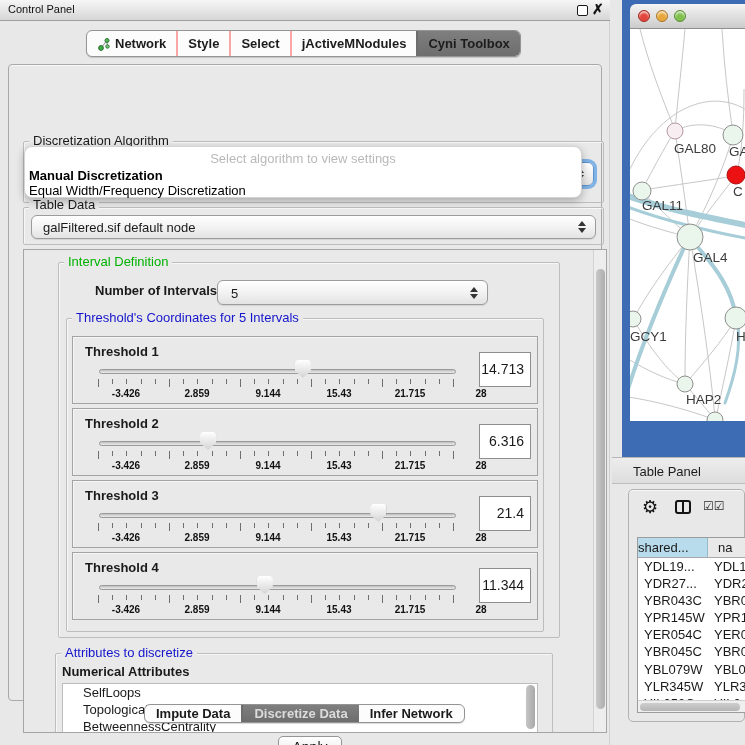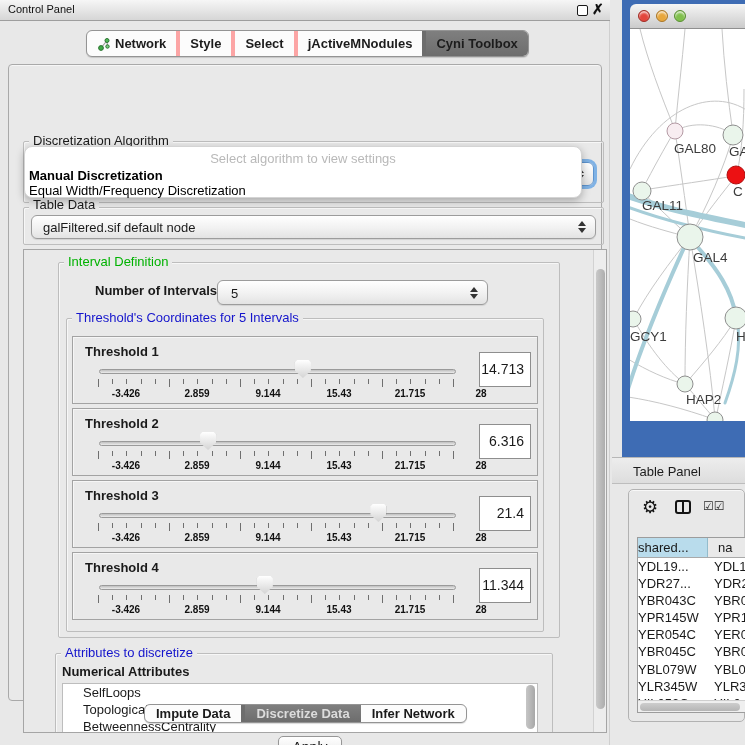--- a/index.html
+++ b/index.html
@@ -14,21 +14,21 @@
   #titlebar .title { position:absolute; left:8px; top:3px; font-size:11px; color:#111; }
   #float-icon { position:absolute; left:577px; top:5px; width:11px; height:11px;
     border:1.5px solid #1a1a1a; border-radius:2px; background:#fff; }
   #close-icon { position:absolute; left:592px; top:1px; font-size:14px; font-weight:bold; color:#111; }
 
   .tabgroup { display:flex; border:1px solid #949494; border-radius:6px; overflow:hidden;
     background:#fcfcfc; box-shadow:0 1px 1px rgba(0,0,0,.15); }
   #top-tabs { left:86px; top:30px; height:27px; }
   #top-tabs .tab { padding:0 10px; line-height:25px; font-size:13px; font-weight:bold;
     color:#1c1c1c; display:flex; align-items:center; gap:4px; }
-  .tab + .tab { border-left:4px solid #fca5a5; }
+  .tab + .tab { border-left:2px solid #fca5a5; }
   .tab.sel { background:linear-gradient(#7f7f7f,#6d6d6d); color:#dcdcdc; border-left-color:#6d6d6d; }
   .tab.sel + .tab { border-left:none; }
   .tabicon { display:inline-flex; }
 
   #outer-panel { left:8px; top:64px; width:594px; height:637px; border:1px solid #a9a9a9;
     border-radius:4px; background:#e9e9e9; box-shadow:inset 0 1px 0 #f6f6f6; }
 
   .group { position:absolute; border:1px solid #bdbdbd; border-radius:2px;
     box-shadow:inset 1px 1px 0 rgba(255,255,255,.65); }
   .group-label { position:absolute; background:#e9e9e9; padding:0 4px; font-size:13px;
@@ -135,21 +135,21 @@
     border:1px solid #9c9c9c; background:#fff; overflow:hidden; }
   #thead { display:flex; height:20px; border-bottom:1px solid #a9a9a9; }
   .th { font-size:13px; line-height:19px; text-align:left; background:#e9e9e9;
     border-right:1px solid #bcbcbc; overflow:hidden; white-space:nowrap; }
   .th.hl { background:#b9dcec; border-right:1px solid #93bccc; }
   .th.c0 { width:70px; }
   .th.c1 { flex:1; text-align:left; padding-left:10px; }
   #tbody { height:142px; overflow:hidden; }
   .trow { display:flex; height:17.1px; }
   .td { font-size:13px; line-height:17px; white-space:nowrap; overflow:hidden; }
-  .td.c0 { width:70px; }
+  .td.c0 { width:70px; padding-left:6px; }
   .td.c1 { flex:1; padding-left:6px; }
   #hscroll { position:absolute; left:0; bottom:0; width:110px; height:12px;
     background:#efefef; border-top:1px solid #cfcfcf; }
   #hscroll-thumb { position:absolute; left:2px; top:2px; width:100px; height:8px;
     background:linear-gradient(#cdcdcd,#b5b5b5); border-radius:4px; }
 </style>
 </head>
 <body>
 
 <div class="abs" id="left-panel">

